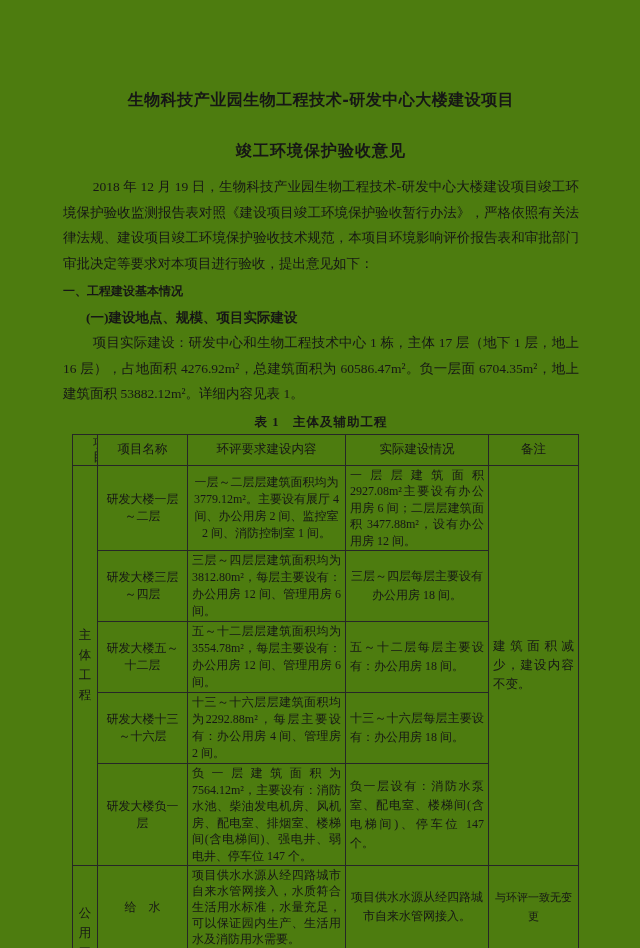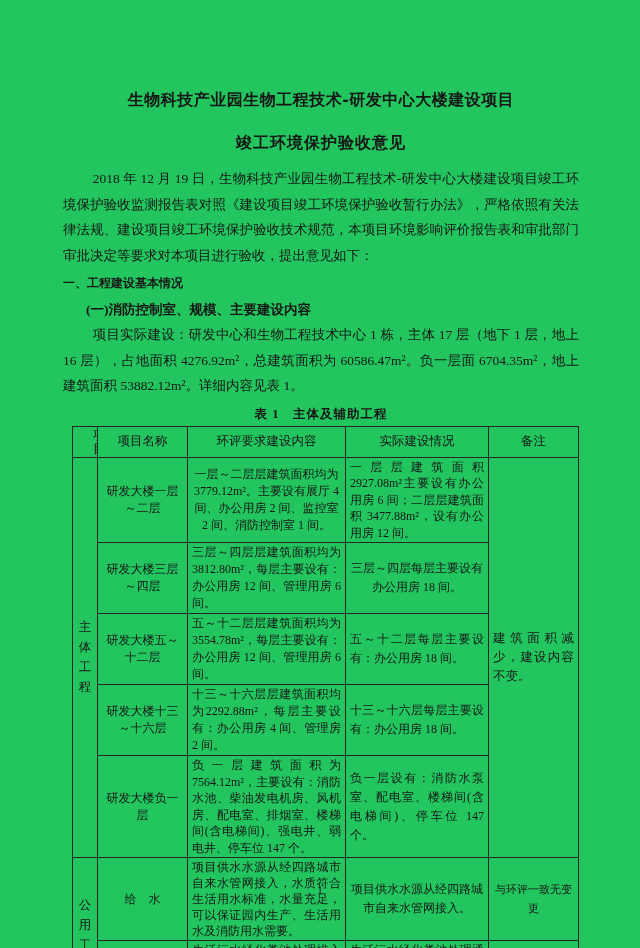--- a/index.html
+++ b/index.html
@@ -1,29 +1,29 @@
 <!DOCTYPE html>
 <html><head>
 <meta charset="utf-8">
 <style>
   * { margin:0; padding:0; box-sizing:border-box; }
   html,body { background:#ffffff; }
   .page {
     position:relative; width:640px; height:948px; margin:0 auto;
-    background:#22c55e; color:#161616; overflow:hidden;
+    background:#4d7c0f; color:#161616; overflow:hidden;
     font-family:"Liberation Serif","DejaVu Serif",serif;
   }
   .doc { position:absolute; left:63px; right:61px; top:0; }
   .title1 {
     margin-top:90px; text-align:center; font-weight:bold;
     font-size:16px; letter-spacing:0.5px; line-height:20px;
     font-family:"DejaVu Sans","Liberation Sans",sans-serif;
   }
   .title2 {
-    margin-top:23px; text-align:center; font-weight:bold;
+    margin-top:31px; text-align:center; font-weight:bold;
     font-size:16px; letter-spacing:1px; line-height:20px;
     font-family:"DejaVu Sans","Liberation Sans",sans-serif;
   }
   .body-par {
     margin-top:13px; font-size:13.5px; line-height:25.5px;
     text-align:justify; text-indent:2.2em;
   }
   .h-sec {
     margin-top:3px; font-size:12px; line-height:25.5px;
     font-weight:bold;
@@ -73,21 +73,21 @@
 
 <div class="page">
   <div class="doc">
 
     <div class="title1">生物科技产业园生物工程技术-研发中心大楼建设项目</div>
     <div class="title2">竣工环境保护验收意见</div>
 
     <p class="body-par">2018 年 12 月 19 日，生物科技产业园生物工程技术-研发中心大楼建设项目竣工环境保护验收监测报告表对照《建设项目竣工环境保护验收暂行办法》，严格依照有关法律法规、建设项目竣工环境保护验收技术规范，本项目环境影响评价报告表和审批部门审批决定等要求对本项目进行验收，提出意见如下：</p>
 
     <div class="h-sec">一、工程建设基本情况</div>
-    <div class="h-sub">(一)消防控制室、规模、主要建设内容</div>
+    <div class="h-sub">(一)建设地点、规模、项目实际建设</div>
 
     <p class="body-par2">项目实际建设：研发中心和生物工程技术中心 1 栋，主体 17 层（地下 1 层，地上 16 层），占地面积 4276.92m²，总建筑面积为 60586.47m²。负一层面 6704.35m²，地上建筑面积 53882.12m²。详细内容见表 1。</p>
 
     <div class="tbl-caption">表 1　主体及辅助工程</div>
 
     <table class="main">
       <colgroup>
         <col style="width:25px">
         <col style="width:90px">
         <col style="width:158px">

